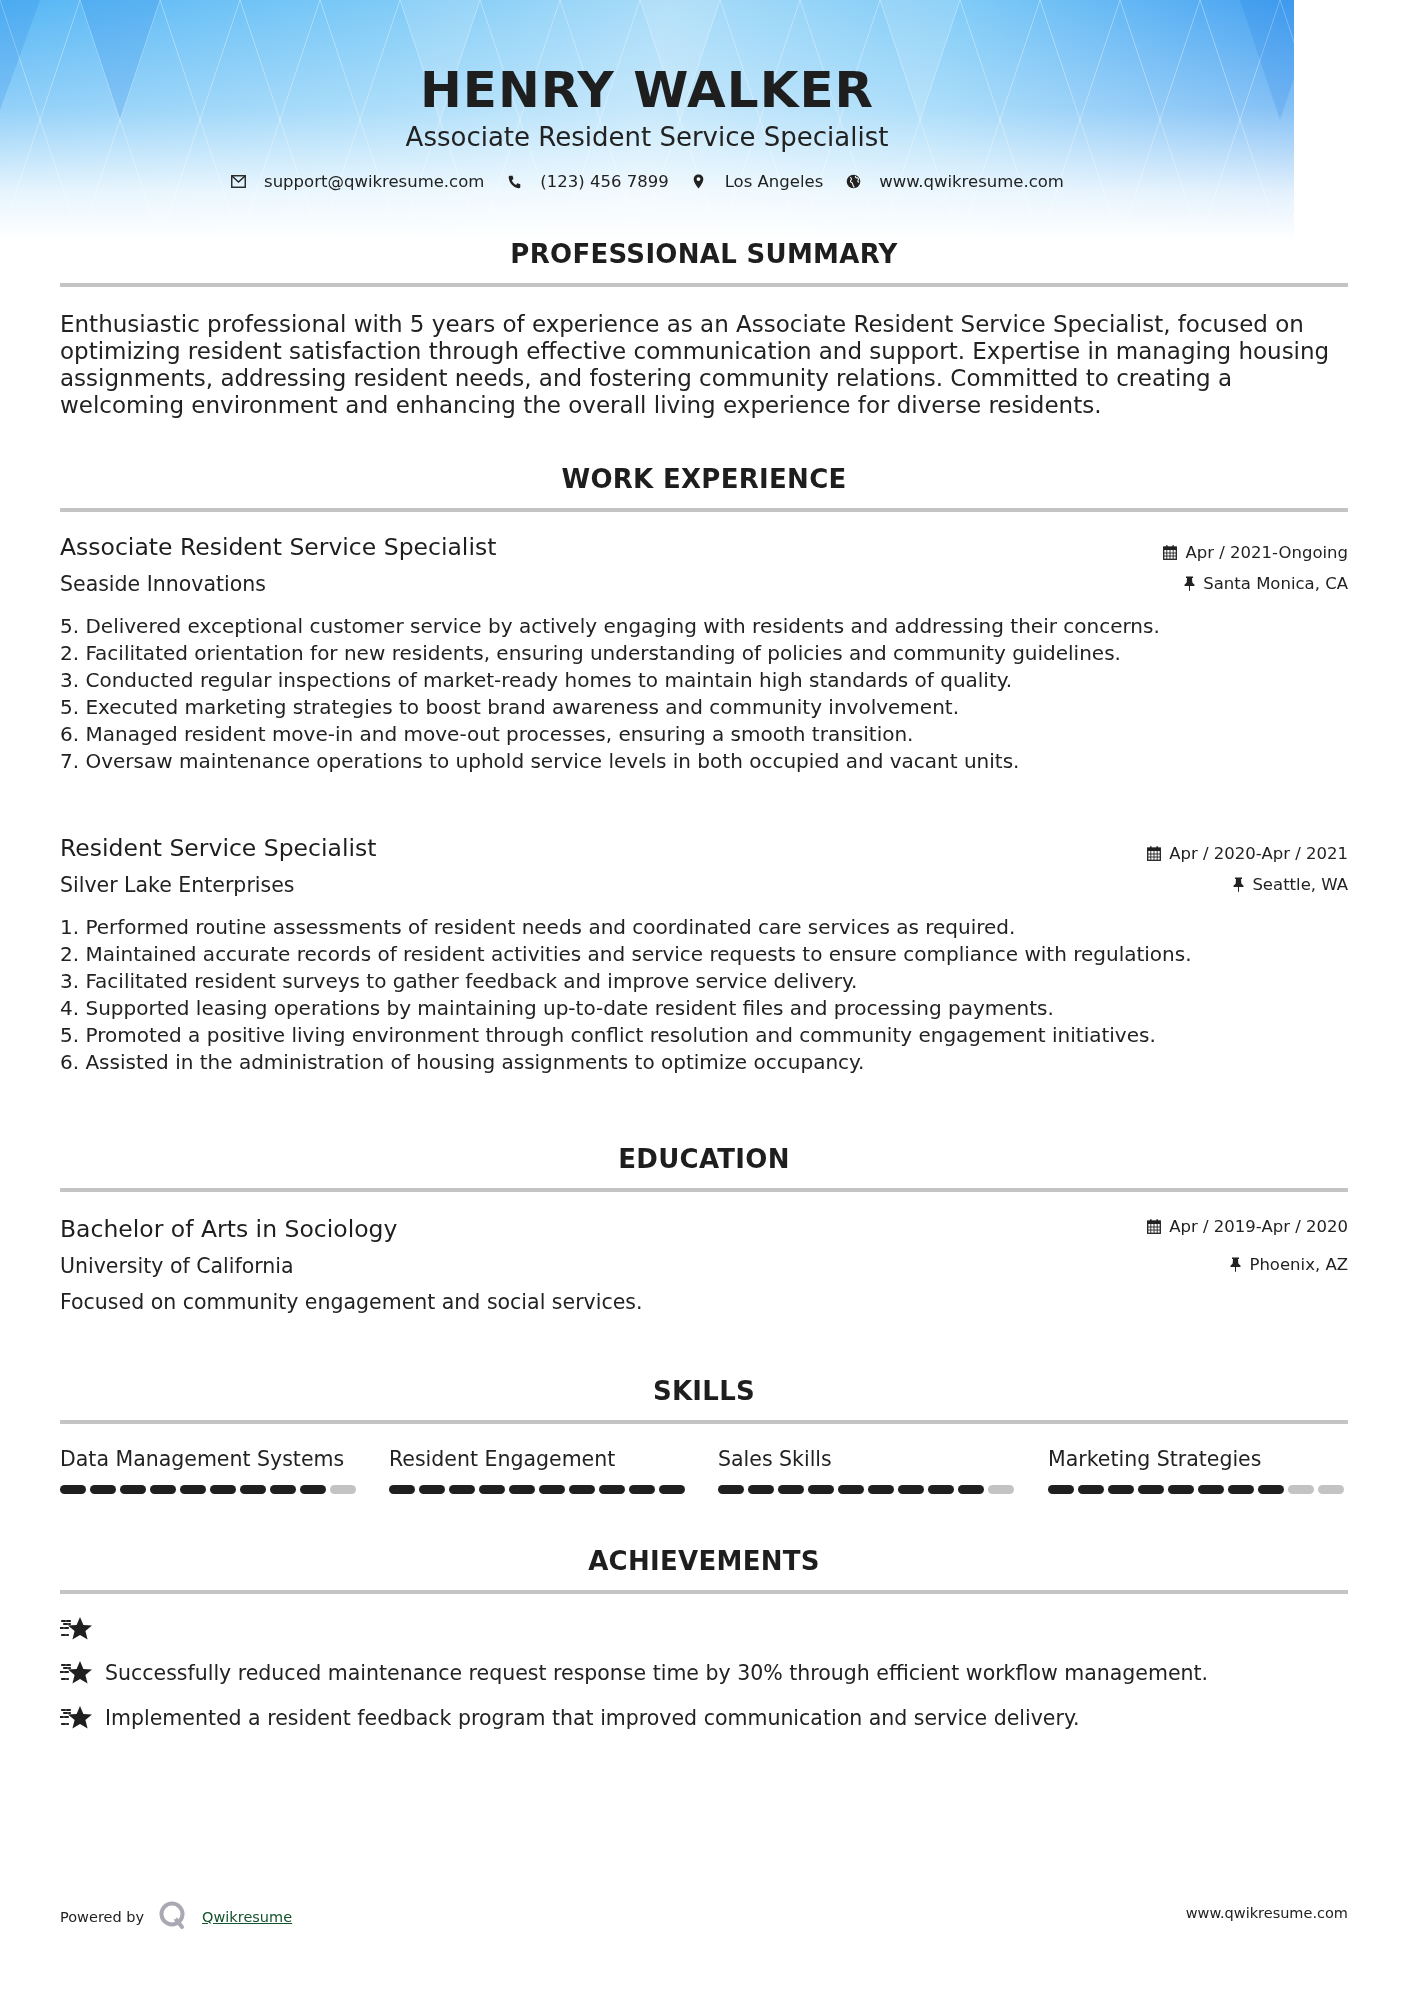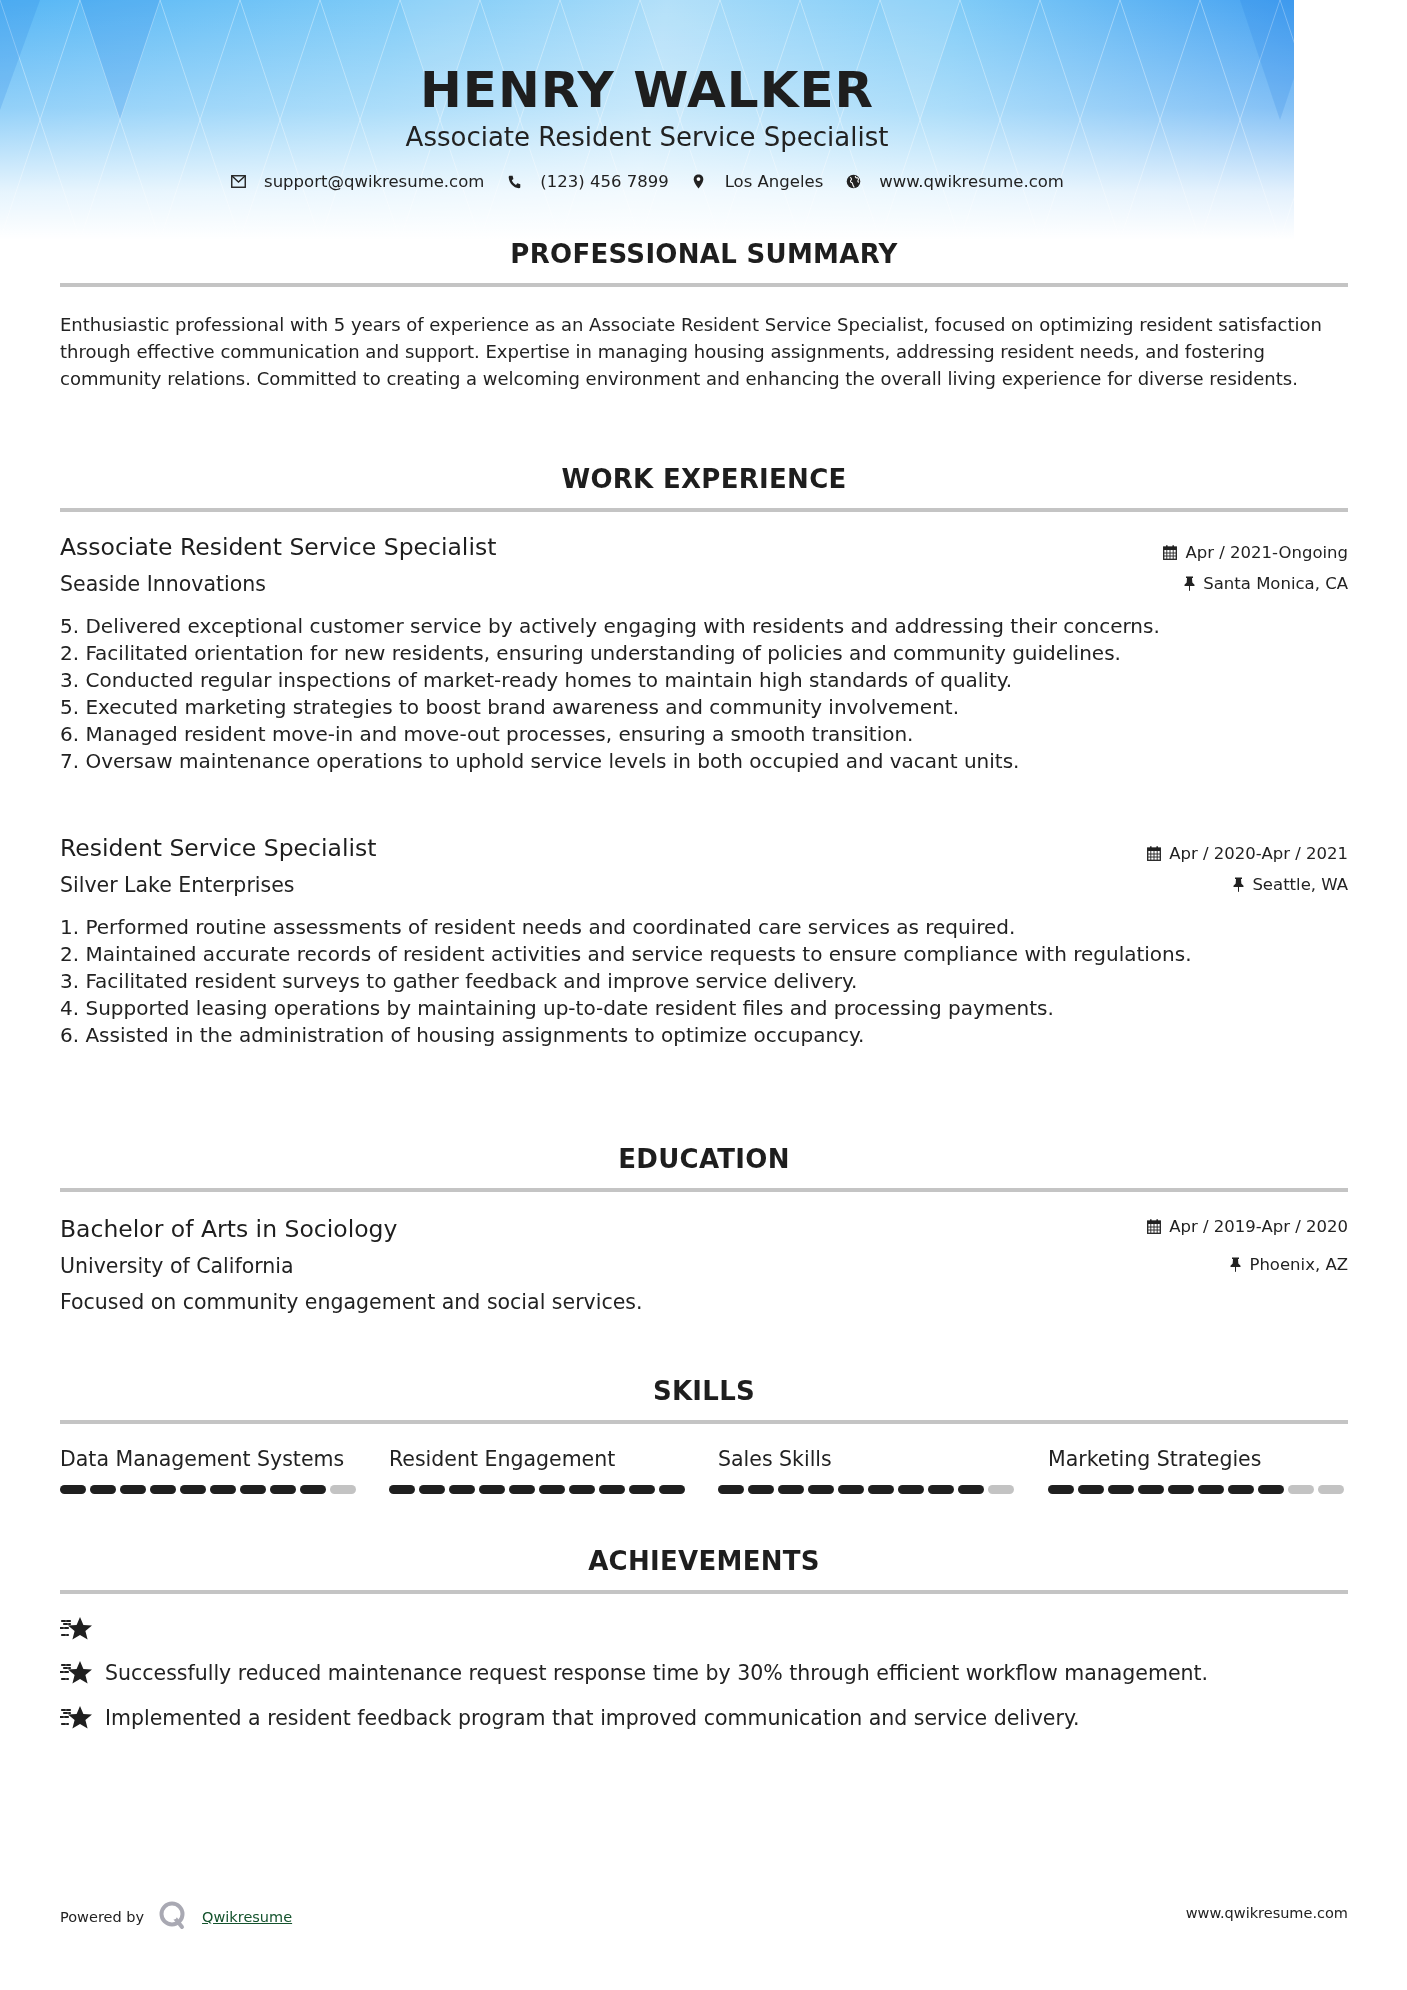--- a/index.html
+++ b/index.html
@@ -17,21 +17,21 @@
   .header-inner { position: absolute; left: 0; top: 0; width: 100%; text-align: center; }
   .name { margin-top: 60px; font-size: 50px; font-weight: bold; letter-spacing: 1px; color: #1e1e1e; line-height: 60px; }
   .title { margin-top: 0px; font-size: 26px; color: #222; line-height: 34px; }
   .contacts { margin-top: 18px; display: flex; justify-content: center; align-items: center; gap: 0; font-size: 16.5px; color: #222; }
   .contact { display: flex; align-items: center; margin: 0 11px; }
   .contact .ico { width: 16px; height: 16px; margin-right: 18px; display: inline-flex; align-items: center; justify-content: center; }
 
   .section-head { position: absolute; left: 60px; width: 1288px; text-align: center; font-size: 26px; font-weight: bold; color: #1e1e1e; letter-spacing: 0.3px; }
   .rule { position: absolute; left: 60px; width: 1288px; height: 4px; background: #c4c4c4; }
 
-  .para { position: absolute; left: 60px; width: 1290px; font-size: 18px; line-height: 27px; color: #222; }
+  .para { position: absolute; left: 60px; width: 1290px; font-size: 23px; line-height: 27px; color: #222; }
 
   .job-title { position: absolute; left: 60px; font-size: 23.5px; color: #1e1e1e; }
   .job-company { position: absolute; left: 60px; font-size: 20.5px; color: #222; }
   .meta { position: absolute; right: 59px; font-size: 16.5px; color: #222; display: flex; align-items: center; }
   .meta .mi { margin-right: 8px; display: inline-flex; align-items: center; }
 
   .list { position: absolute; left: 60px; list-style: none; font-size: 20px; line-height: 27px; color: #222; }
   .list li { white-space: nowrap; }
 
   .skill { position: absolute; top: 1447px; width: 300px; }
@@ -171,20 +171,21 @@
         <rect x="5" y="10" width="1" height="4.8" fill="#222"></rect>
       </svg>
   </span>
   <span>Seattle, WA</span>
 </div>
 <ul class="list" style="top:914px;">
   <li>1. Performed routine assessments of resident needs and coordinated care services as required.</li>
   <li>2. Maintained accurate records of resident activities and service requests to ensure compliance with regulations.</li>
   <li>3. Facilitated resident surveys to gather feedback and improve service delivery.</li>
   <li>4. Supported leasing operations by maintaining up-to-date resident files and processing payments.</li>
+  <li>5. Promoted a positive living environment through conflict resolution and community engagement initiatives.</li>
   <li>6. Assisted in the administration of housing assignments to optimize occupancy.</li>
 </ul>
 
 <div class="section-head" style="top:1144px;">EDUCATION</div>
 <div class="rule" style="top:1188px;"></div>
 <div class="job-title" style="top:1215px;">Bachelor of Arts in Sociology</div>
 <div class="meta" style="top:1217px;">
   <span class="mi">
     <svg width="14" height="15" viewBox="0 0 14 15">
         <rect x="0.7" y="2" width="12.6" height="12.3" fill="none" stroke="#222" stroke-width="1.3"></rect>

